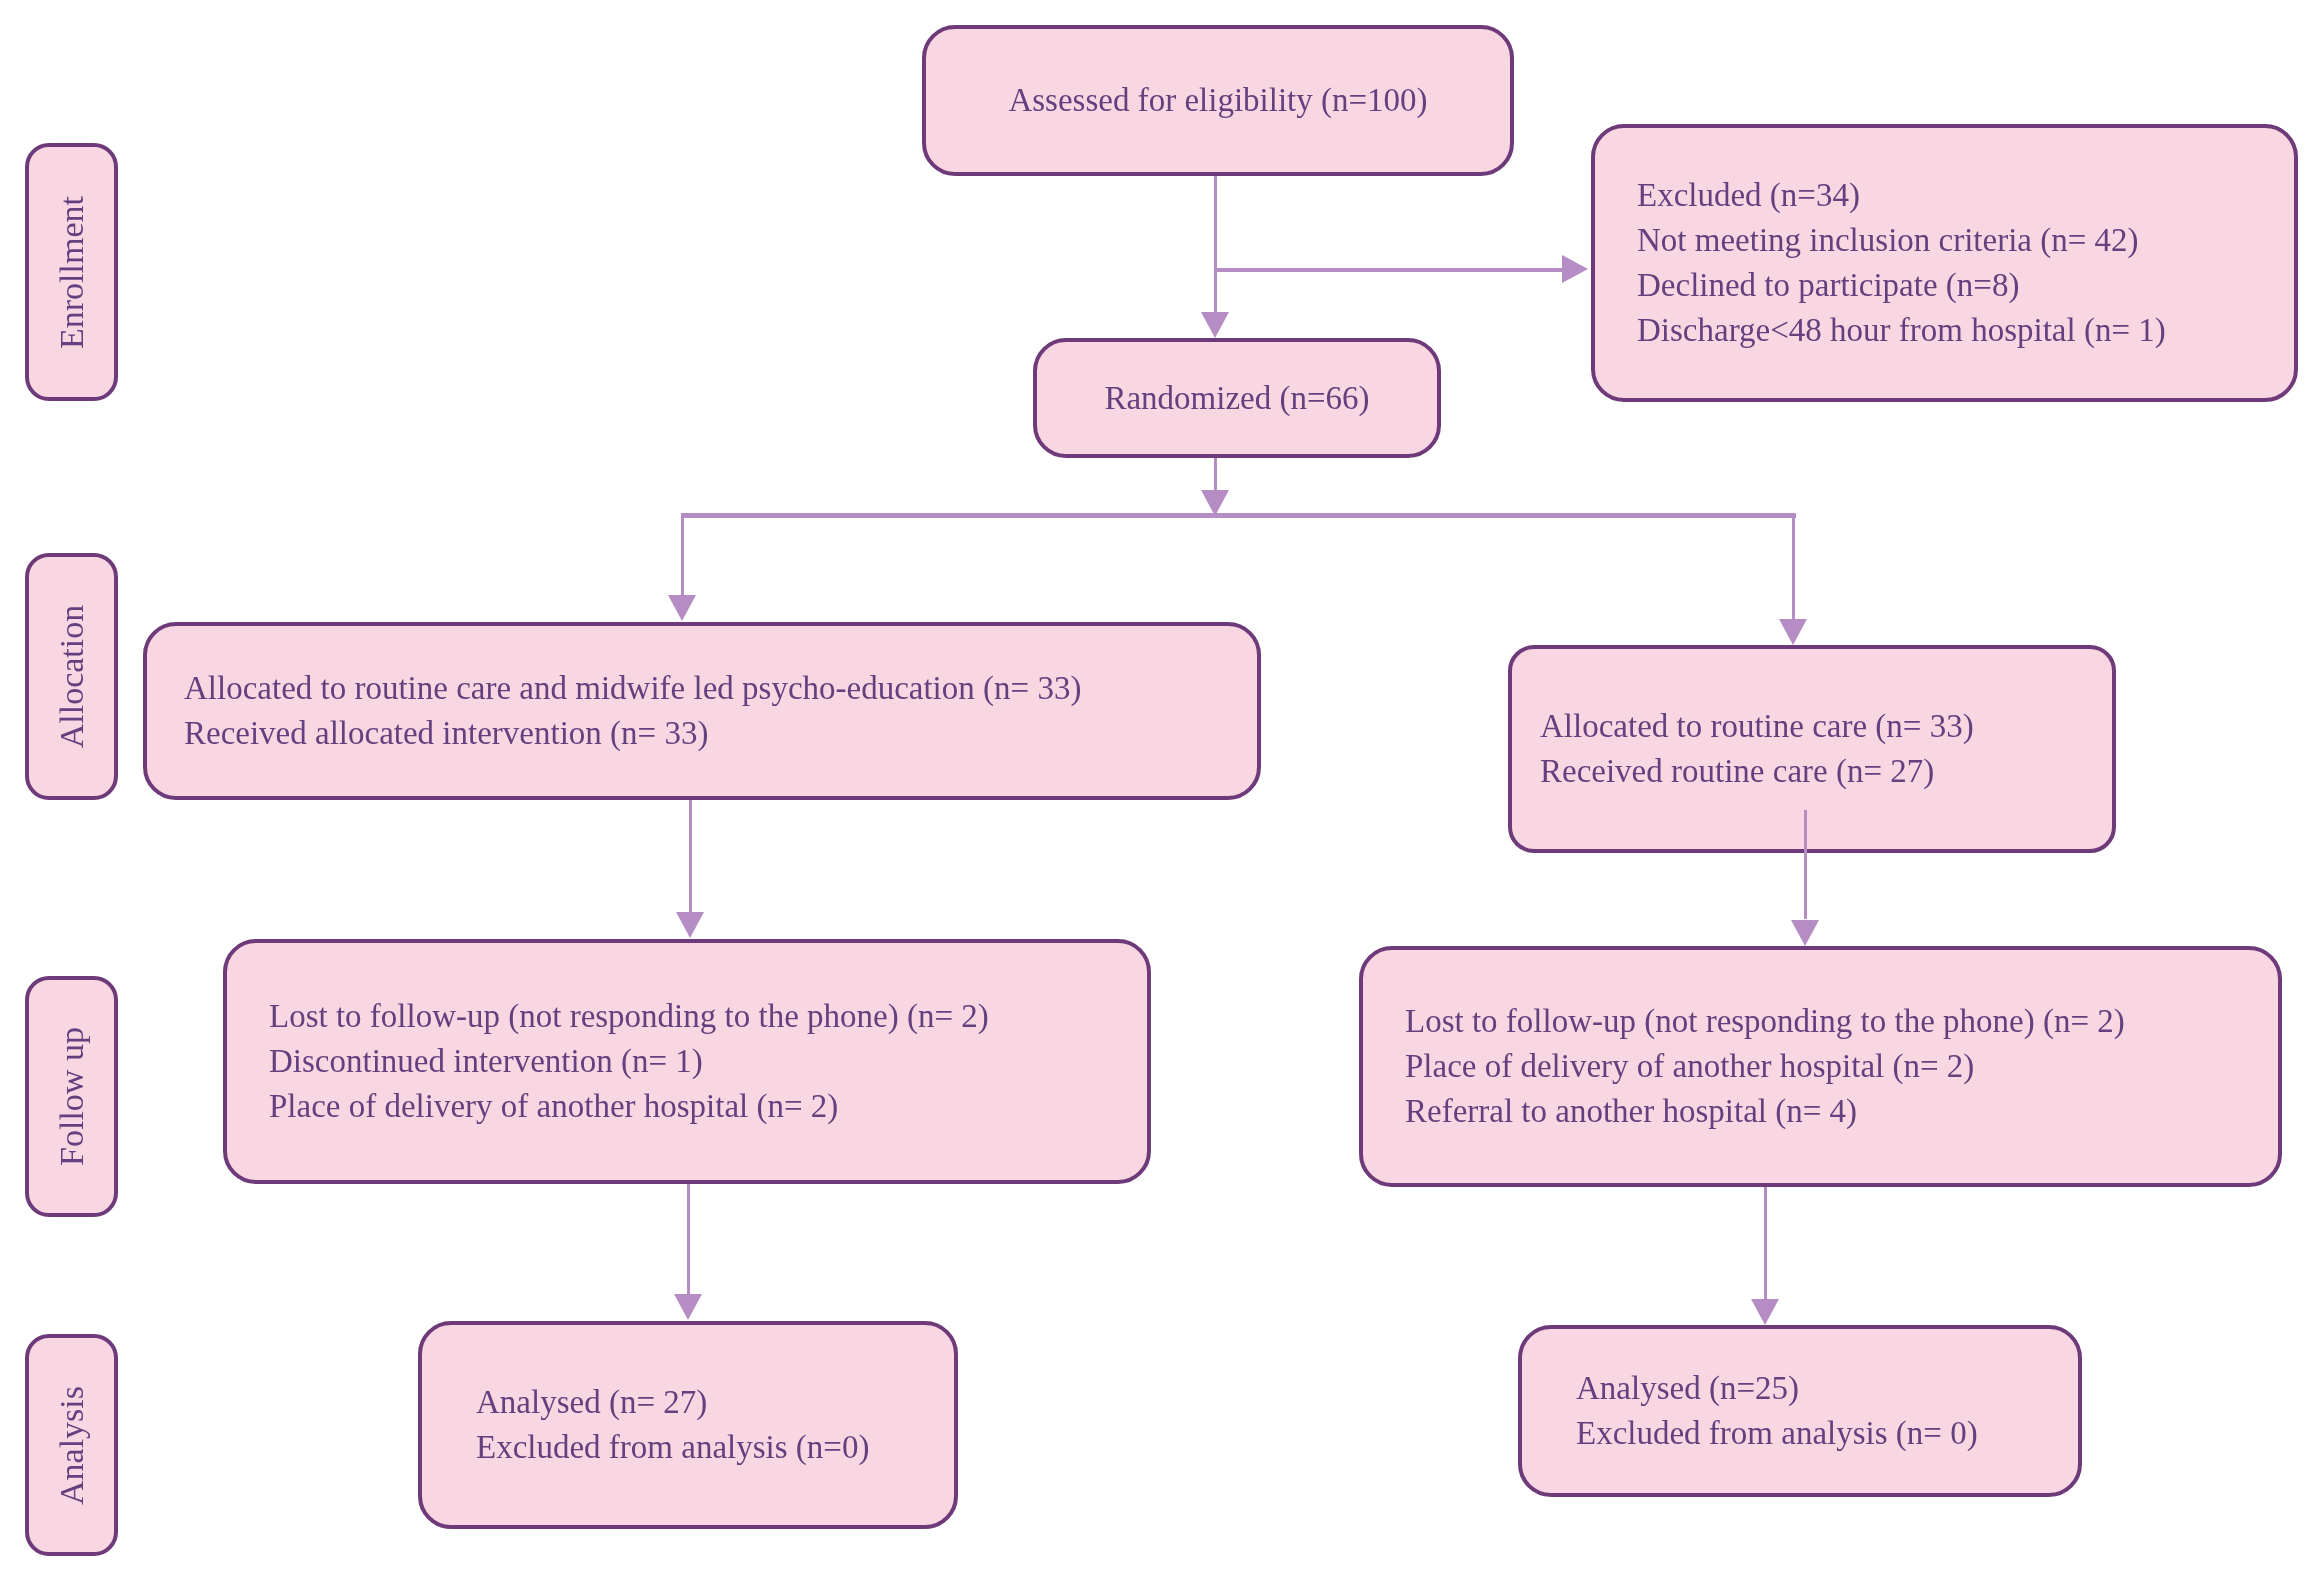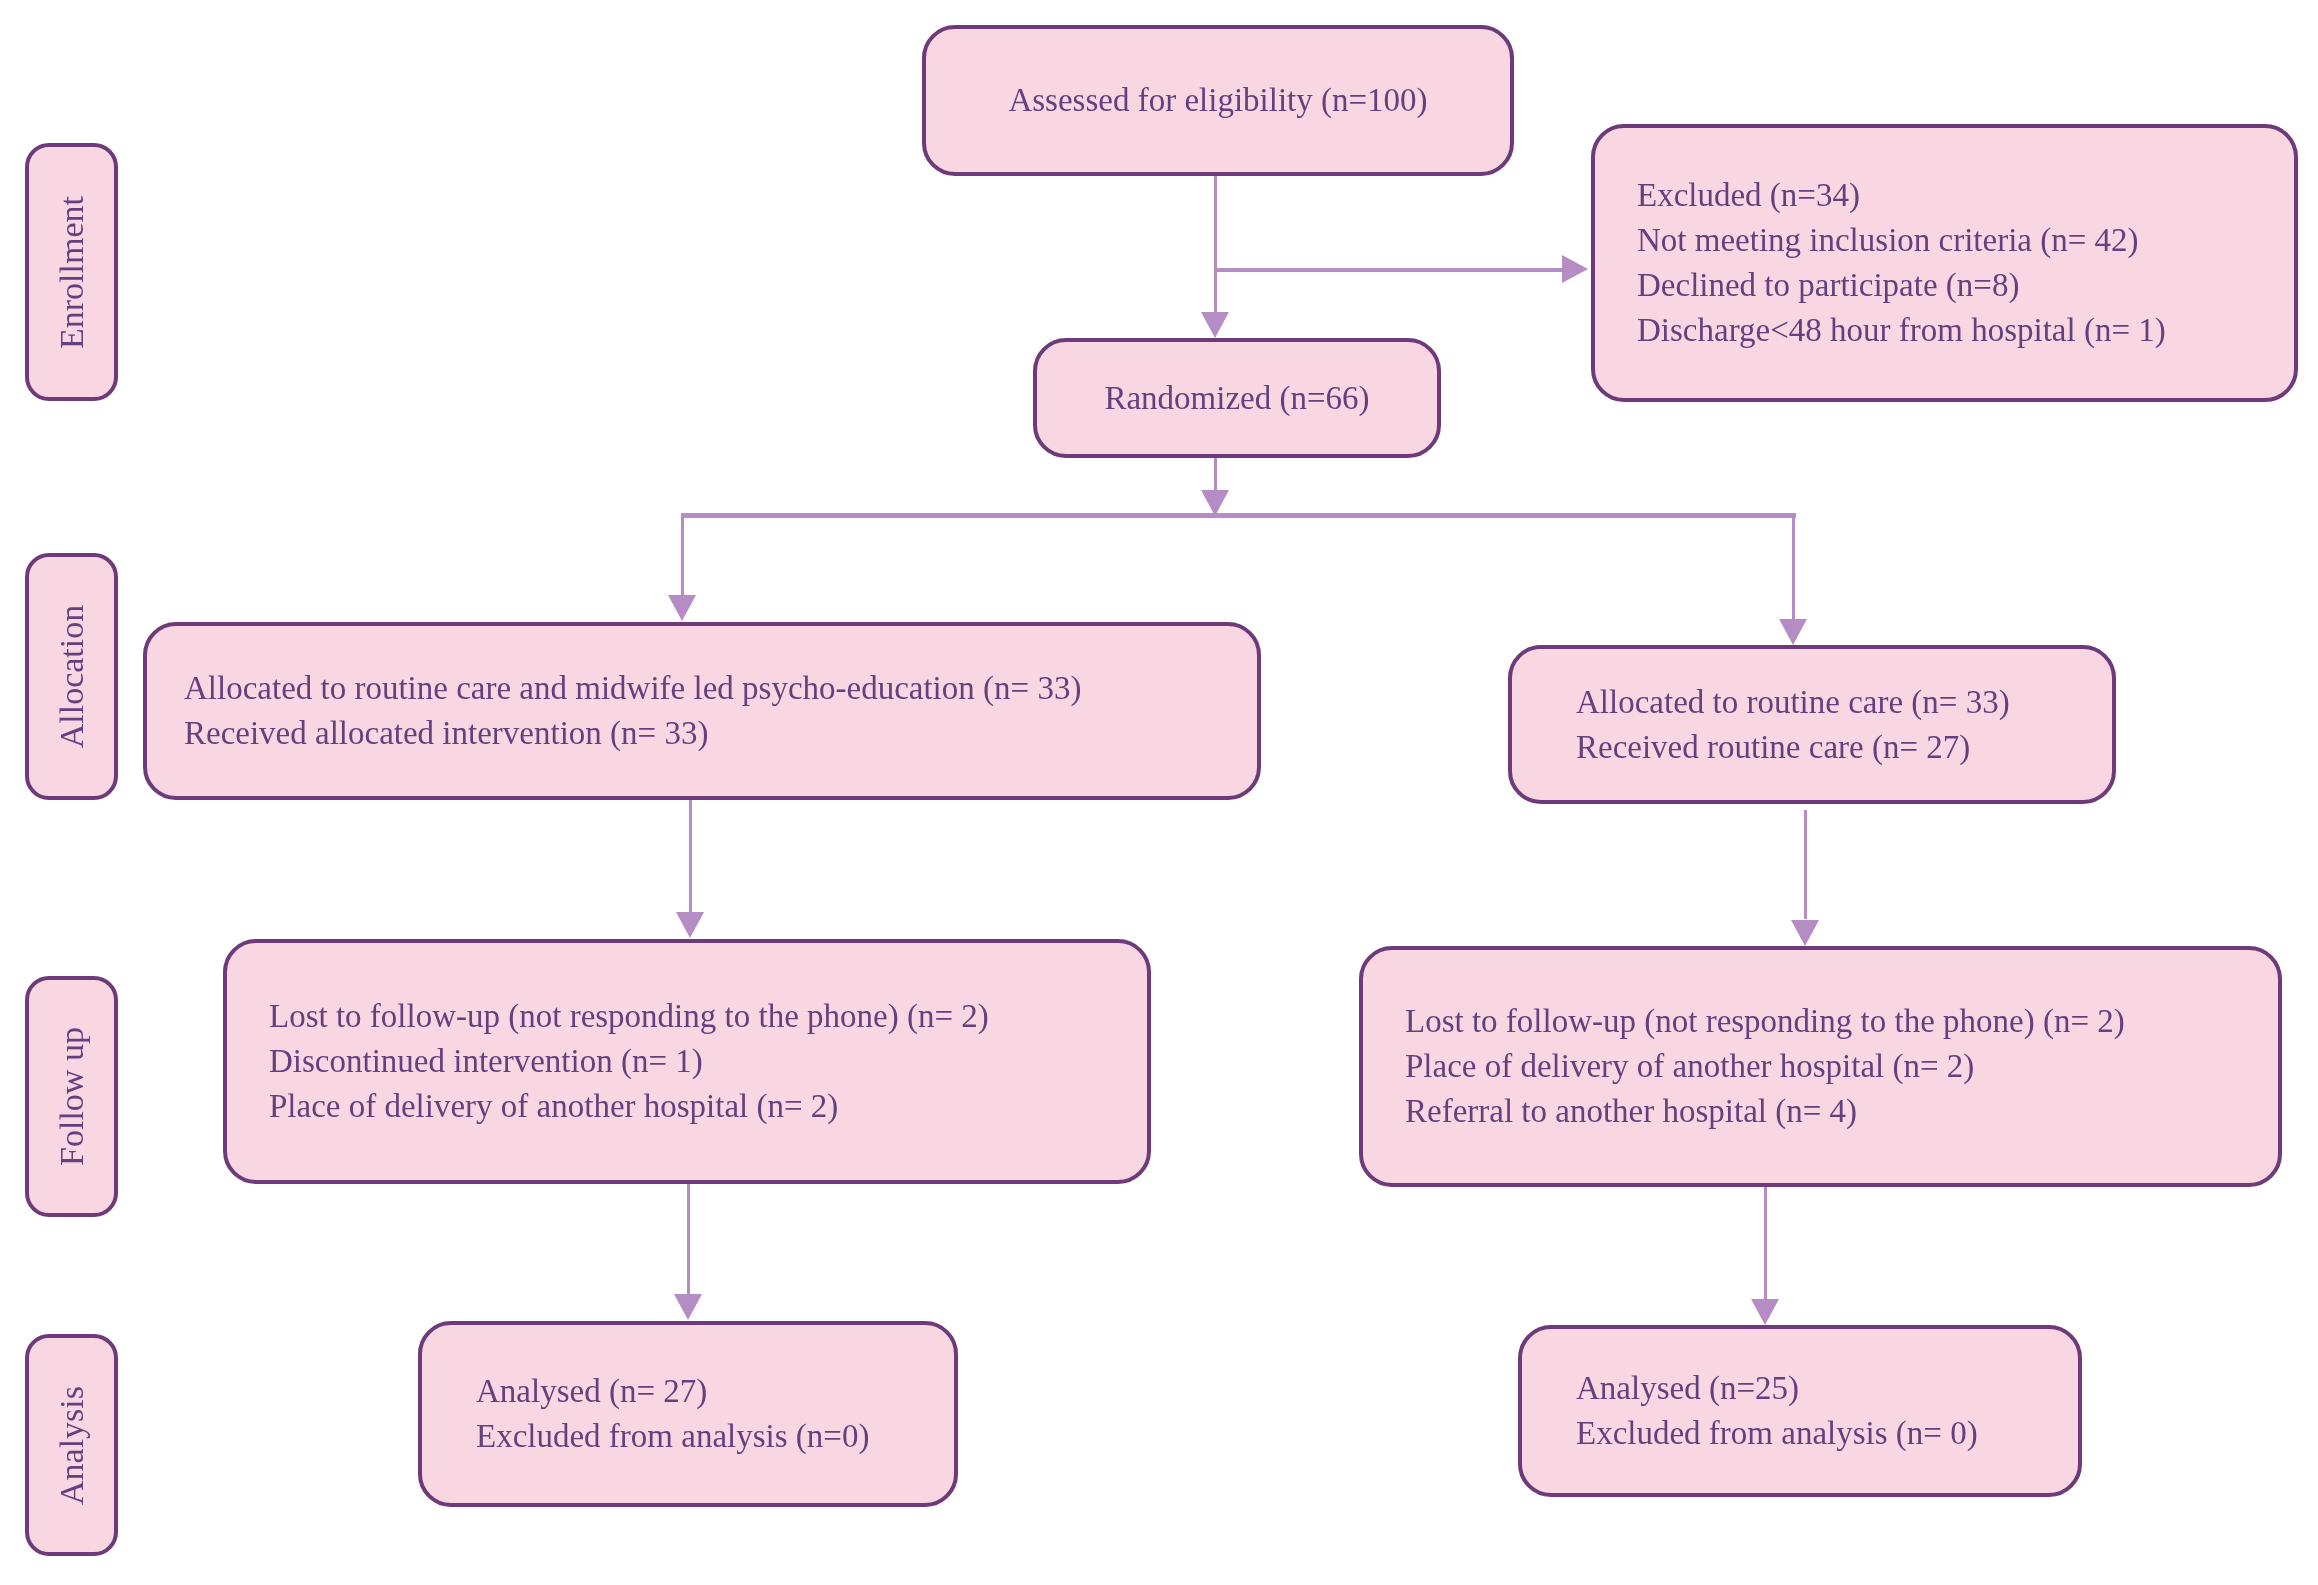--- a/index.html
+++ b/index.html
@@ -91,38 +91,38 @@
 
   <div class="box center" style="left:1033px;top:338px;width:408px;height:120px;">
     <div class="tline">Randomized (n=66)</div>
   </div>
 
   <div class="box left" style="left:143px;top:622px;width:1118px;height:178px;padding-left:37px;">
     <div class="tline">Allocated to routine care and midwife led psycho-education (n= 33)</div>
     <div class="tline">Received allocated intervention (n= 33)</div>
   </div>
 
-  <div class="box left" style="left:1508px;top:645px;width:608px;height:159px;padding-left:64px;">
+  <div class="box left" style="left:1508px;top:645px;width:608px;height:208px;padding-left:28px;border-radius:26px;">
     <div class="tline">Allocated to routine care (n= 33)</div>
     <div class="tline">Received routine care (n= 27)</div>
   </div>
 
   <div class="box left" style="left:223px;top:939px;width:928px;height:245px;padding-left:42px;">
     <div class="tline">Lost to follow-up (not responding to the phone) (n= 2)</div>
     <div class="tline">Discontinued intervention (n= 1)</div>
     <div class="tline">Place of delivery of another hospital (n= 2)</div>
   </div>
 
   <div class="box left" style="left:1359px;top:946px;width:923px;height:241px;padding-left:42px;">
     <div class="tline">Lost to follow-up (not responding to the phone) (n= 2)</div>
     <div class="tline">Place of delivery of another hospital (n= 2)</div>
     <div class="tline">Referral to another hospital (n= 4)</div>
   </div>
 
-  <div class="box left" style="left:418px;top:1321px;width:540px;height:186px;padding-left:54px;">
+  <div class="box left" style="left:418px;top:1321px;width:540px;height:208px;padding-left:54px;">
     <div class="tline">Analysed (n= 27)</div>
     <div class="tline">Excluded from analysis (n=0)</div>
   </div>
 
   <div class="box left" style="left:1518px;top:1325px;width:564px;height:172px;padding-left:54px;">
     <div class="tline">Analysed (n=25)</div>
     <div class="tline">Excluded from analysis (n= 0)</div>
   </div>
 
   <div class="vline" style="left:1214px;top:176px;height:136px;"></div>

